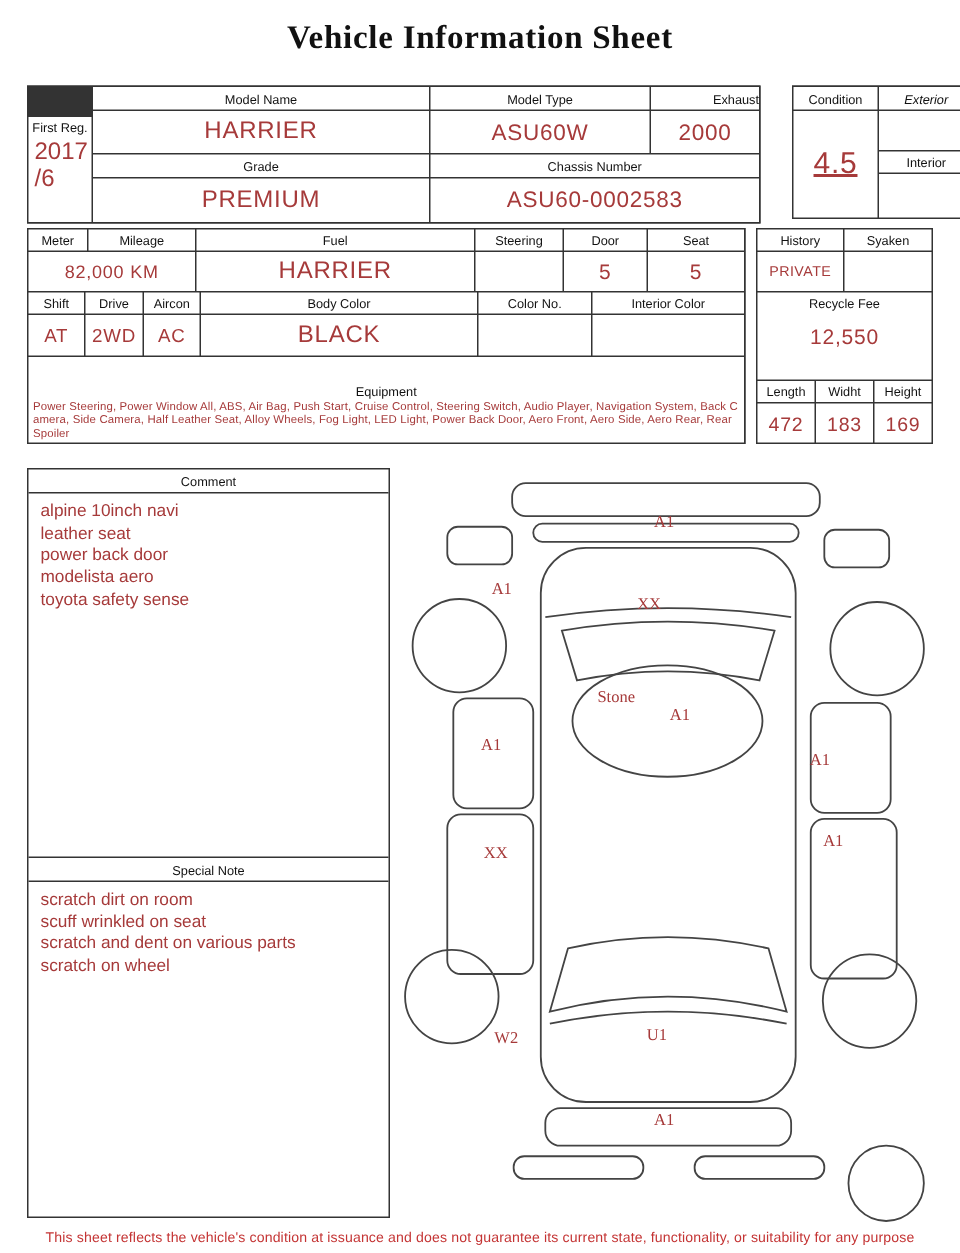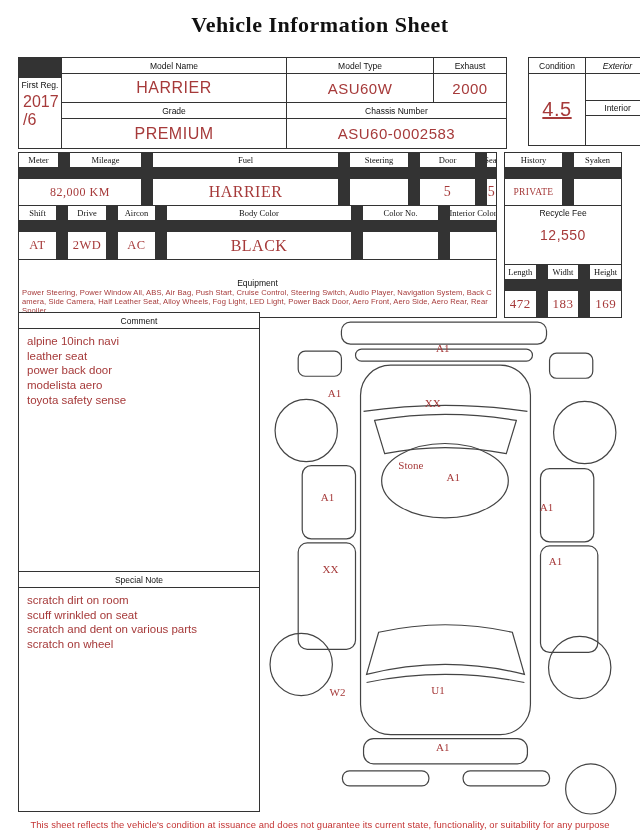--- a/index.html
+++ b/index.html
@@ -9,21 +9,21 @@
 
   .sheet { position:relative; width:640px; height:835px; background:#fff; overflow:hidden; }
 
   .title { position:absolute; top:12px; left:0; width:100%; text-align:center;
            font-family:"Liberation Serif", serif; font-size:22px; font-weight:600;
            color:#111; letter-spacing:.5px; }
 
   
   .tbl   { position:absolute; display:grid; gap:1px; background:var(--line); border:1px solid var(--line); }
   .stack { position:absolute; display:flex; flex-direction:column; gap:1px; background:var(--line); border:1px solid var(--line); }
-  .sec   { display:grid; gap:12px; background:var(--line);font-family:Liberation Serif, serif; }
+  .sec   { display:grid; gap:1px; background:var(--line); }
   .cell  { background:#fff; display:flex; align-items:center; justify-content:center; overflow:hidden; }
 
   .lbl { font-size:8.5px; color:#111; white-space:nowrap; }
   .val { color:var(--red); letter-spacing:.5px; white-space:nowrap; }
   .v20 { font-size:20px;text-decoration:underline; } .v16 { font-size:16px; }
   .v15 { font-size:15px; } .v14 { font-size:14px; } .v13 { font-size:13px; }
   .v12 { font-size:12.5px; } .v11 { font-size:12px; } .v10 { font-size:9.5px; letter-spacing:.3px; }
 
   .firstreg { flex-direction:column; justify-content:flex-start; padding-top:2px; }
   .fr-val { color:var(--red); font-size:16px; line-height:1.1; align-self:stretch; padding-left:4px; margin-top:3px; }
@@ -67,21 +67,21 @@
         <div>2017</div>
         <div>/6</div>
       </div>
     </div>
     <div class="cell" style="grid-area:1/2/2/3;">
         <span class="lbl">Model Name</span>
       </div>
     <div class="cell" style="grid-area:1/3/2/4;">
         <span class="lbl">Model Type</span>
       </div>
-    <div class="cell" style="grid-area:1/4/2/5;">
+    <div class="cell" style="grid-area:1/4/2/5;justify-content:flex-end;">
         <span class="lbl">Exhaust</span>
       </div>
     <div class="cell" style="grid-area:2/2/3/3;">
         <span class="val v16">HARRIER</span>
       </div>
     <div class="cell" style="grid-area:2/3/3/4;">
         <span class="val v15">ASU60W</span>
       </div>
     <div class="cell" style="grid-area:2/4/3/5;">
         <span class="val v15">2000</span>

